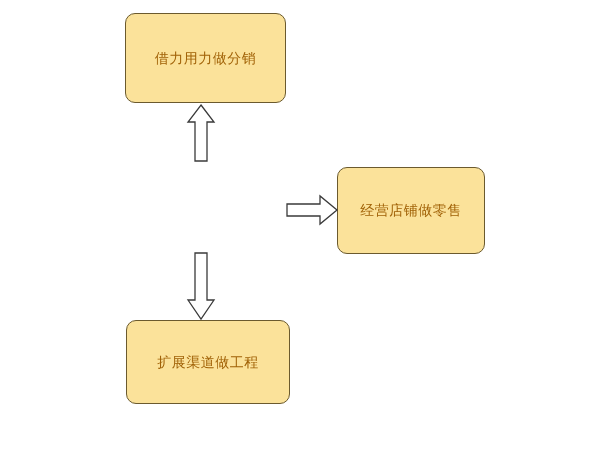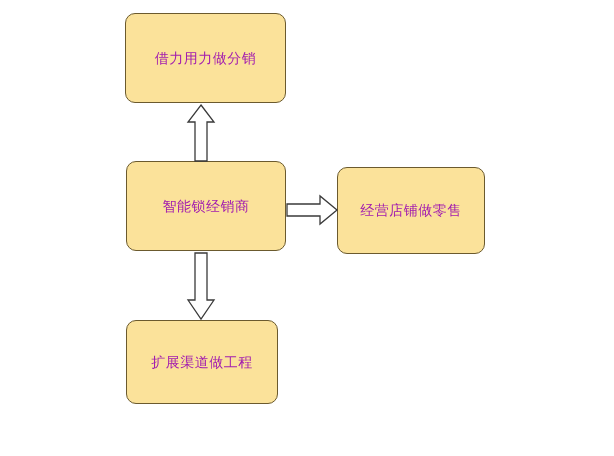--- a/index.html
+++ b/index.html
@@ -25,21 +25,21 @@
     background: #fbe29a;
     border: 1px solid #6b5a2e;
     border-radius: 10px;
     display: flex;
     align-items: center;
     justify-content: center;
     text-align: center;
   }
   .node-label {
     font-size: 14px;
-    color: #a21caf;
+    color: #a16207;
     letter-spacing: 0.5px;
     line-height: 1.3;
     user-select: none;
   }
   #node-top {
     left: 125px;
     top: 13px;
     width: 161px;
     height: 90px;
   }
@@ -51,21 +51,21 @@
   }
   #node-right {
     left: 337px;
     top: 167px;
     width: 148px;
     height: 87px;
   }
   #node-bottom {
     left: 126px;
     top: 320px;
-    width: 152px;
+    width: 164px;
     height: 84px;
   }
   .arrow {
     position: absolute;
   }
   .arrow svg {
     display: block;
     overflow: visible;
   }
   .arrow-shape {
@@ -89,23 +89,20 @@
 </style>
 </head>
 <body>
 
 <div id="canvas">
 
   <div class="node" id="node-top">
     <span class="node-label">借力用力做分销</span>
   </div>
 
-  <div class="node" id="node-center">
-    <span class="node-label">智能锁经销商</span>
-  </div>
 
   <div class="node" id="node-right">
     <span class="node-label">经营店铺做零售</span>
   </div>
 
   <div class="node" id="node-bottom">
     <span class="node-label">扩展渠道做工程</span>
   </div>
 
   <div class="arrow" id="arrow-up">

